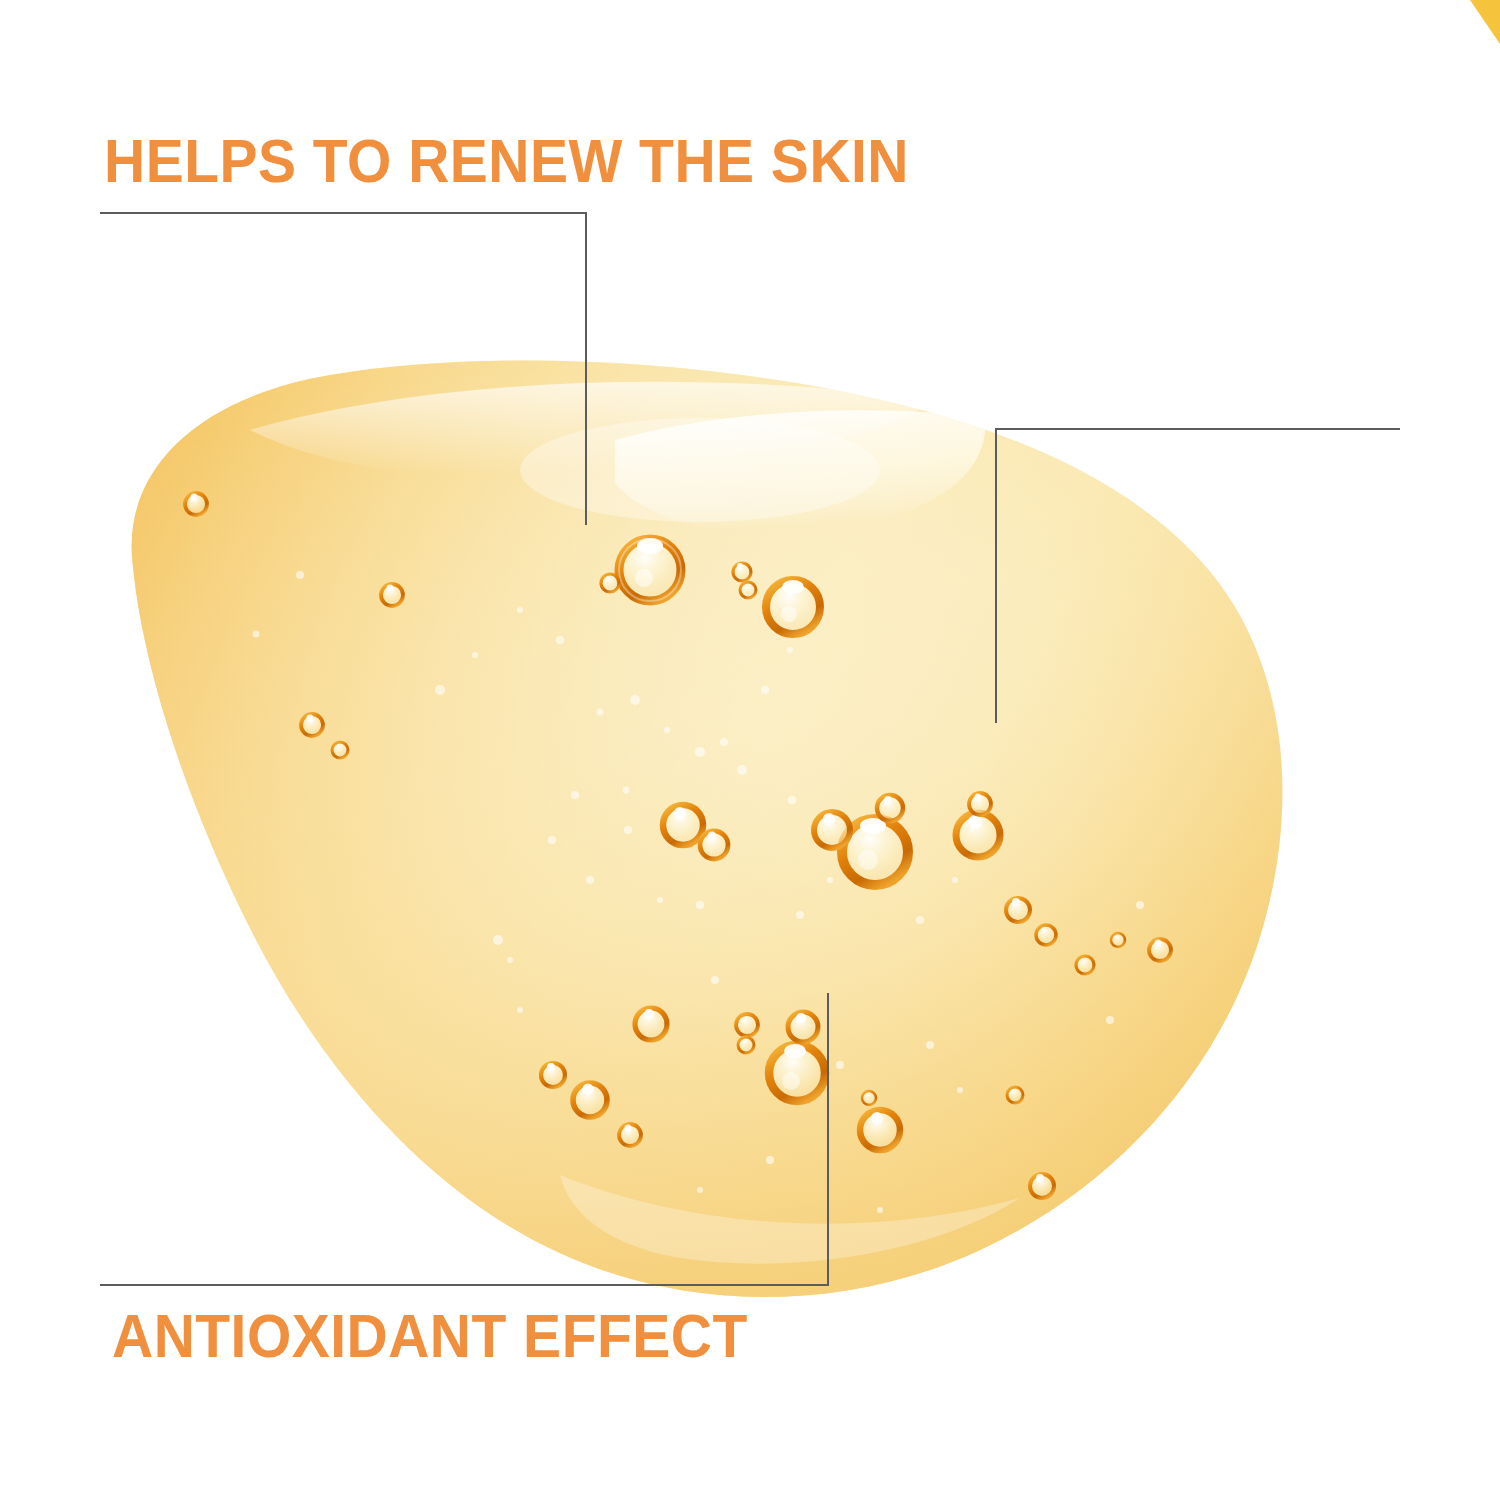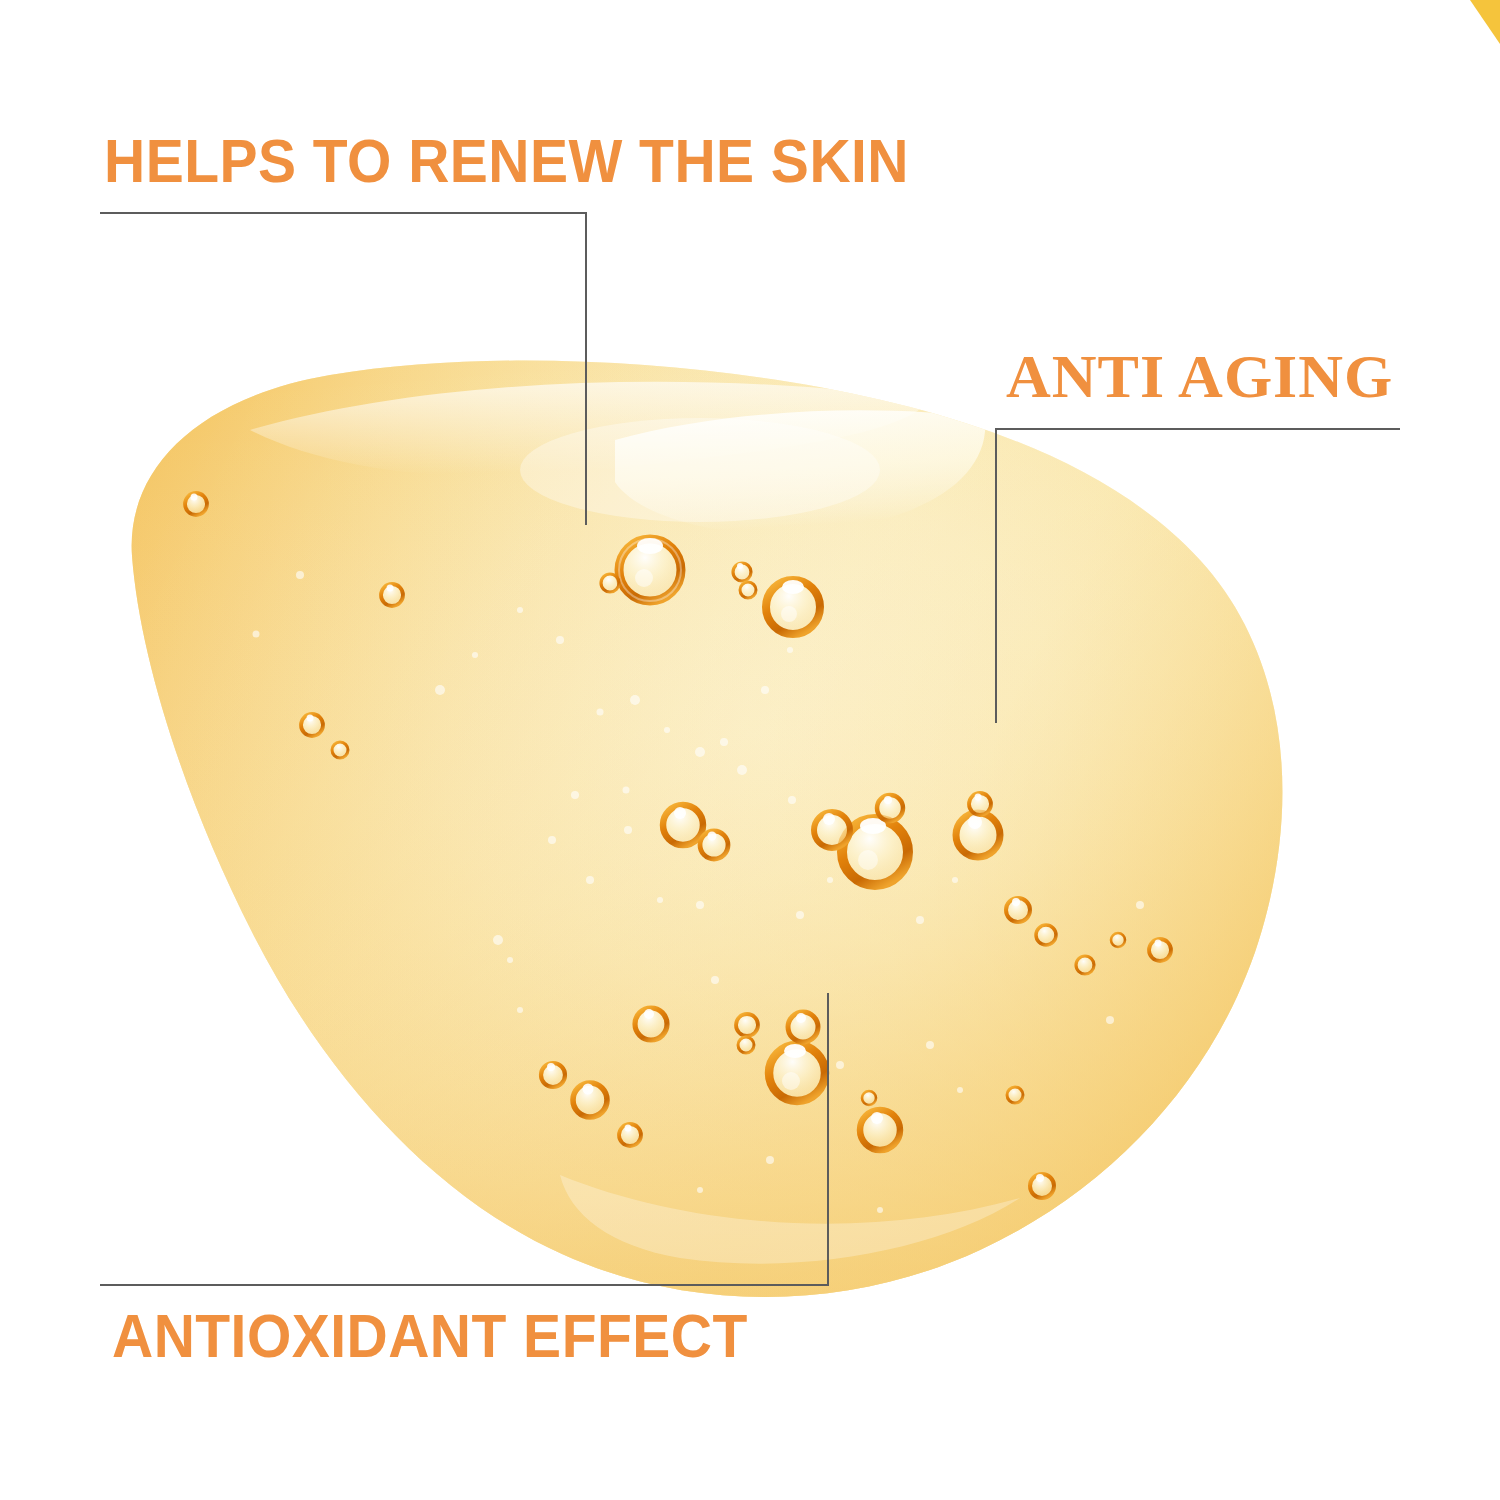--- a/index.html
+++ b/index.html
@@ -376,21 +376,20 @@
       </g>
     </g>
   </svg>
 
   <div id="corner-accent"></div>
 
   <div class="label" id="label-renew">HELPS TO RENEW THE SKIN</div>
   <div class="leader h" style="left:100px; top:212px; width:487px;"></div>
   <div class="leader v" style="left:585px; top:212px; height:313px;"></div>
 
-  <div class="label" id="label-anti-aging">ANTI AGING</div>
   <div class="leader h" style="left:995px; top:428px; width:405px;"></div>
   <div class="leader v" style="left:995px; top:428px; height:295px;"></div>
 
   <div class="label" id="label-antioxidant">ANTIOXIDANT EFFECT</div>
   <div class="leader v" style="left:827px; top:993px; height:292px;"></div>
   <div class="leader h" style="left:100px; top:1284px; width:729px;"></div>
 
 </div>
 
 </body></html>

